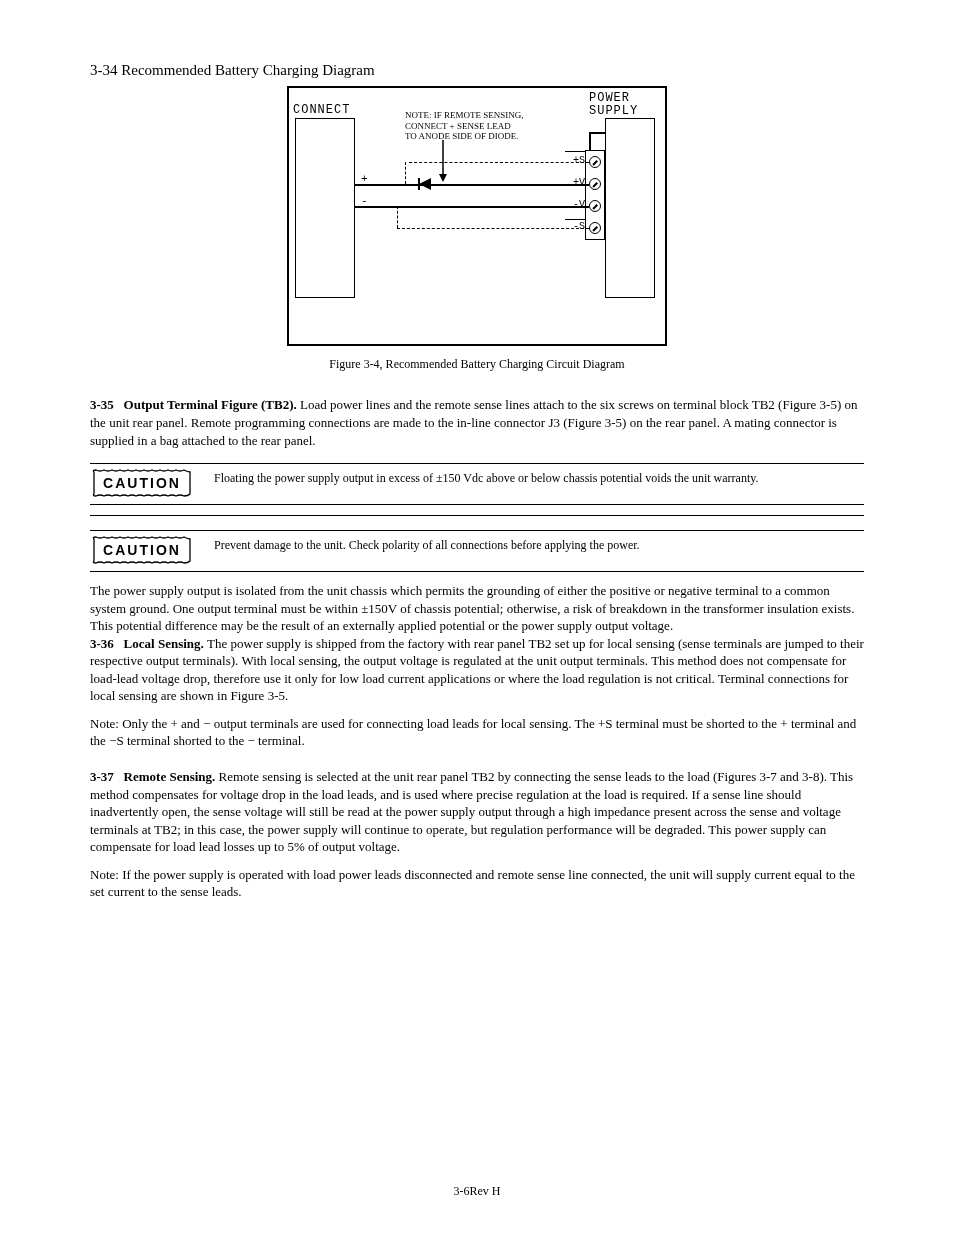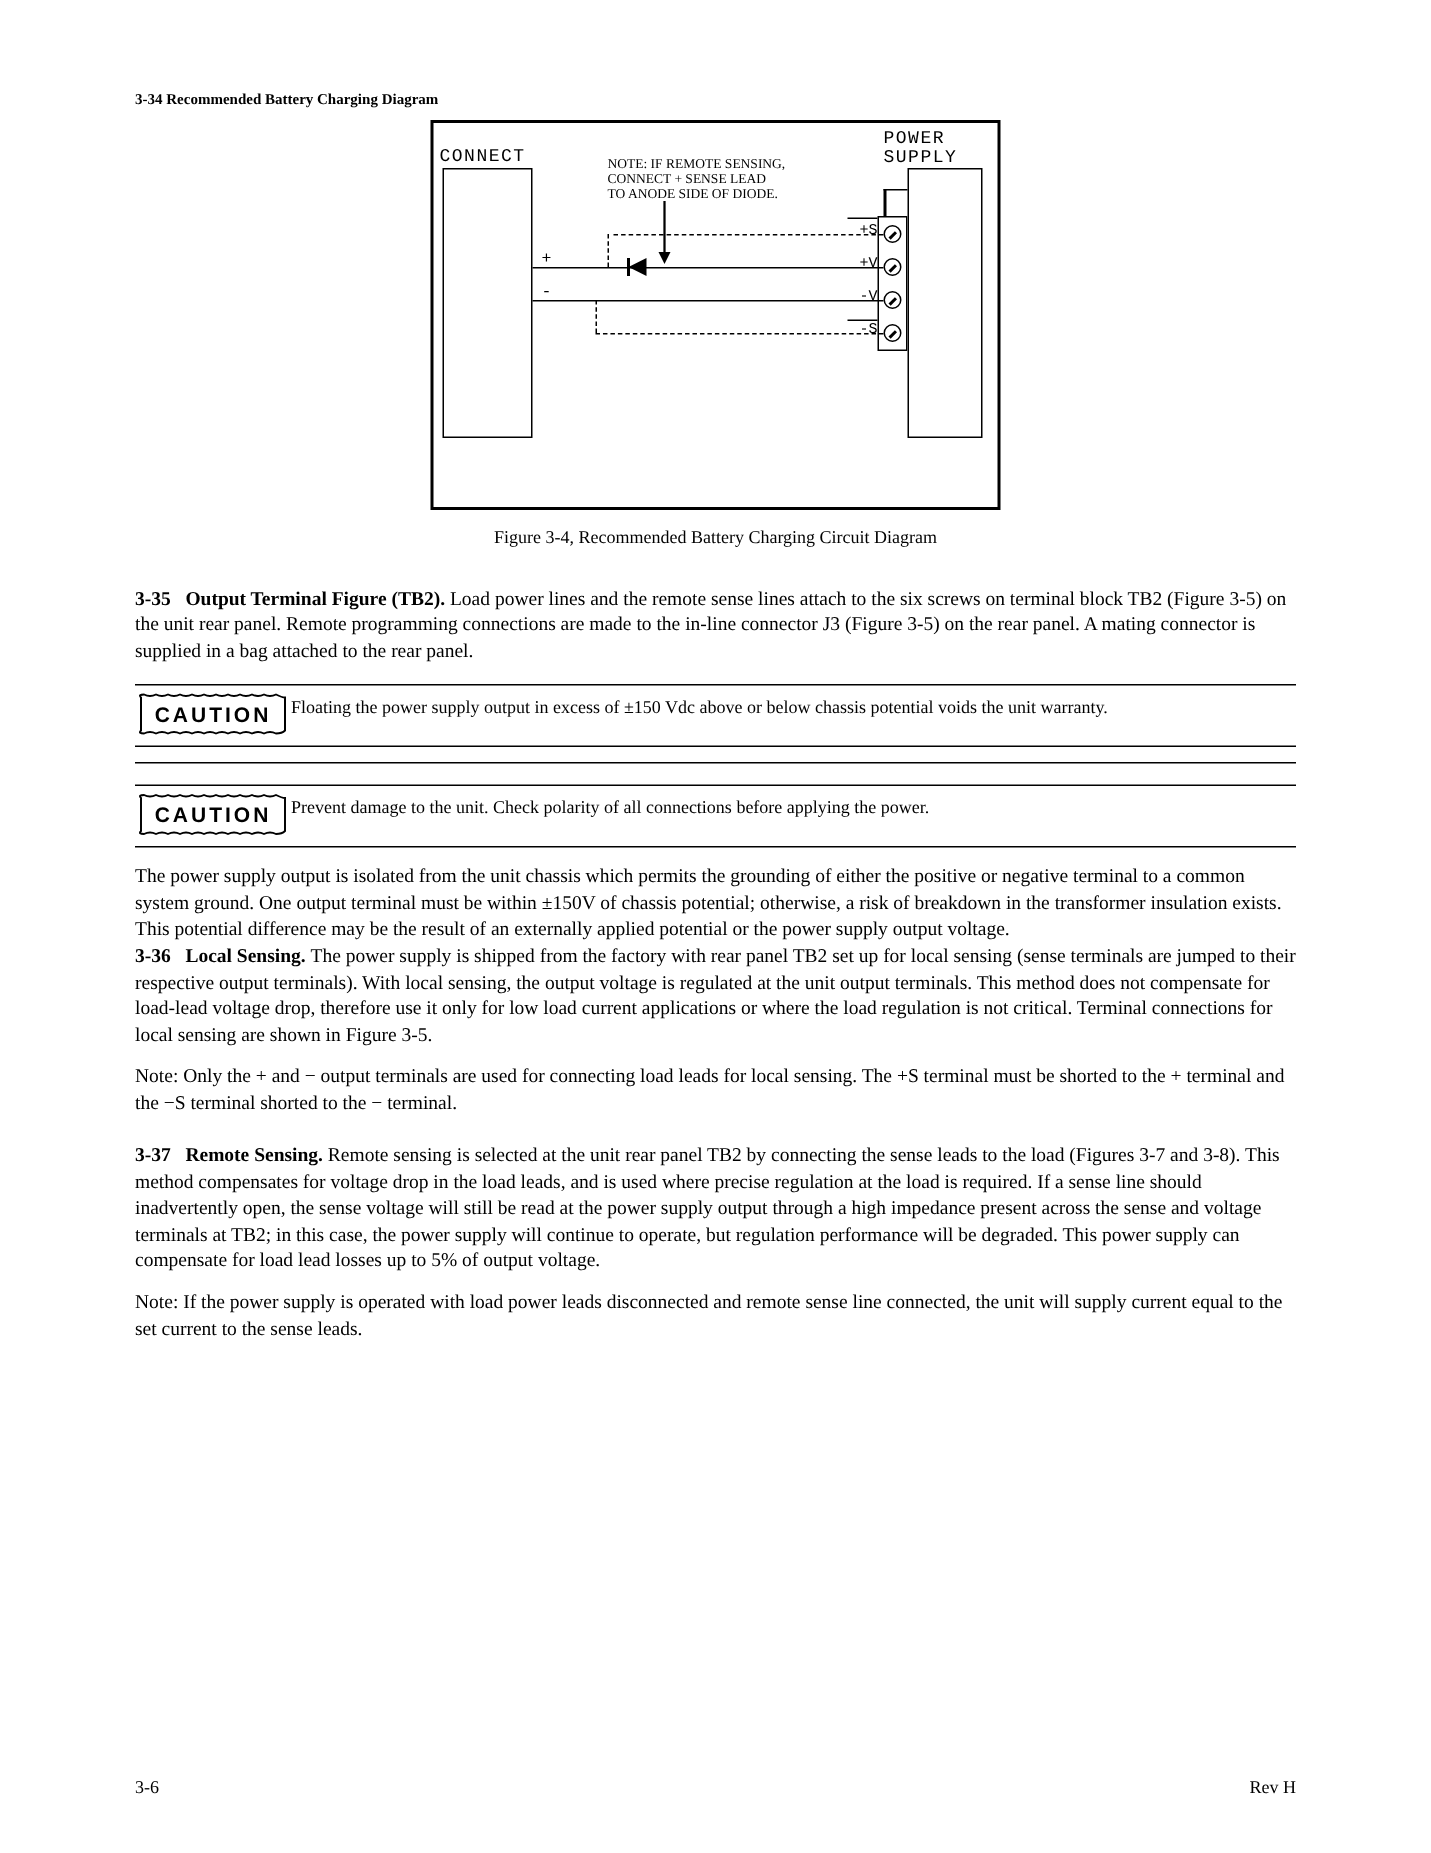--- a/index.html
+++ b/index.html
@@ -1,19 +1,19 @@
 <!DOCTYPE html>
 <html><head>
 <meta charset="utf-8">
 <style>
   * { box-sizing: border-box; margin: 0; padding: 0; }
   html, body { width: 954px; height: 1235px; background: #fff; color: #000; font-family: "Times New Roman", Times, serif; }
   body { padding: 40px 90px 40px 90px; position: relative; font-size: 13px; line-height: 1.35; }
 
-  .title-line { font-size: 10px; margin: 20px 0 6px 0; font-weight: 700; }
+  .title-line { font-size: 15px; margin: 20px 0 6px 0; font-weight: 400; }
 
   .figure-box { margin: 4px auto 10px auto; width: 380px; border: 2px solid #000; padding: 14px 12px 18px 12px; position: relative; height: 260px; }
   .fig-caption { text-align: center; font-size: 12px; margin-top: 6px; }
 
   .fig-label { position: absolute; font-family: "Courier New", monospace; font-size: 12px; letter-spacing: 1px; }
   .fig-note  { position: absolute; font-family: "Courier New", monospace; font-size: 9px; line-height: 1.15; }
 
   .rect-outline { position: absolute; border: 1.5px solid #000; background: #fff; }
   .hline { position: absolute; height: 1.5px; background: #000; }
   .vline { position: absolute; width: 1.5px; background: #000; }
@@ -23,27 +23,27 @@
   .term-circ::after { content: ""; position: absolute; left: 2px; top: 5px; width: 6px; height: 1.5px; background: #000; transform: rotate(-45deg); }
   .term-lbl { position: absolute; font-family: "Courier New", monospace; font-size: 10px; text-align: right; width: 24px; }
 
   .secnum { font-size: 13px; font-weight: 700; margin-top: 24px; margin-bottom: 2px; }
   .sectitle { font-size: 13px; font-weight: 700; display: inline; }
   .secbody { font-size: 13px; }
 
   .caution-row { display: flex; align-items: flex-start; border-top: 1px solid #000; border-bottom: 1px solid #000; padding: 4px 0 6px 0; margin: 14px 0 10px 0; }
   .caution-badge { width: 104px; height: 30px; flex: 0 0 auto; display: flex; align-items: center; justify-content: center; font-family: Arial, Helvetica, sans-serif; font-weight: 700; letter-spacing: 2px; font-size: 14px; position: relative; }
   .caution-badge svg { position: absolute; inset: 0; }
-  .caution-text { flex: 1 1 auto; font-size: 12px; padding-top: 2px; }
+  .caution-text { flex: 1 1 auto; font-size: 12px; padding-top: 2px; margin-left: 20px; }
   .hr { border-top: 1px solid #000; margin: 6px 0; }
 
   .para { margin-top: 10px; }
   .para-indent { text-indent: 0; }
 
-  .foot { position: absolute; left: 90px; right: 90px; bottom: 36px; display: flex; justify-content: space-between; font-size: 12px; }
+  .foot { position: absolute; left: 90px; right: 90px; bottom: 36px; display: flex; justify-content: center; font-size: 12px; }
 </style>
 </head>
 <body>
 
 <div class="title-line">3-34 Recommended Battery Charging Diagram</div>
 
 <div class="figure-box">
 
   <div class="rect-outline" style="left:6px; top:30px; width:60px; height:180px;"></div>
   <span class="fig-label" style="left:4px; top:14px;">CONNECT</span>

